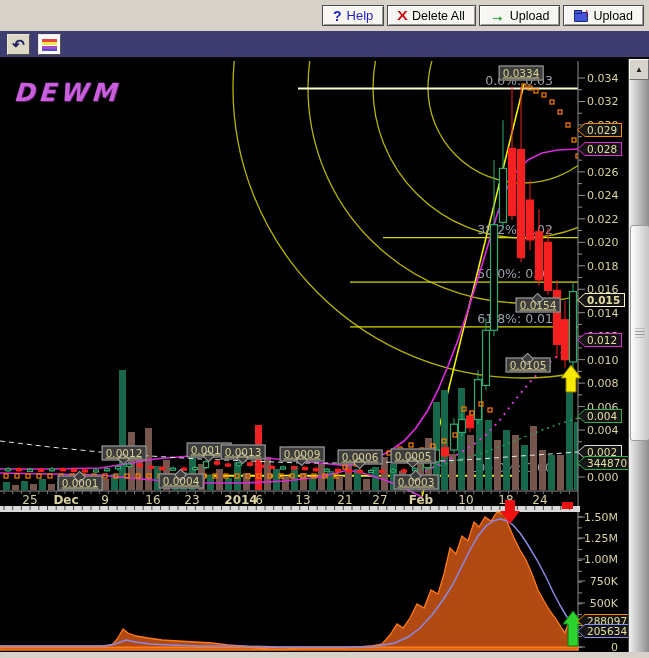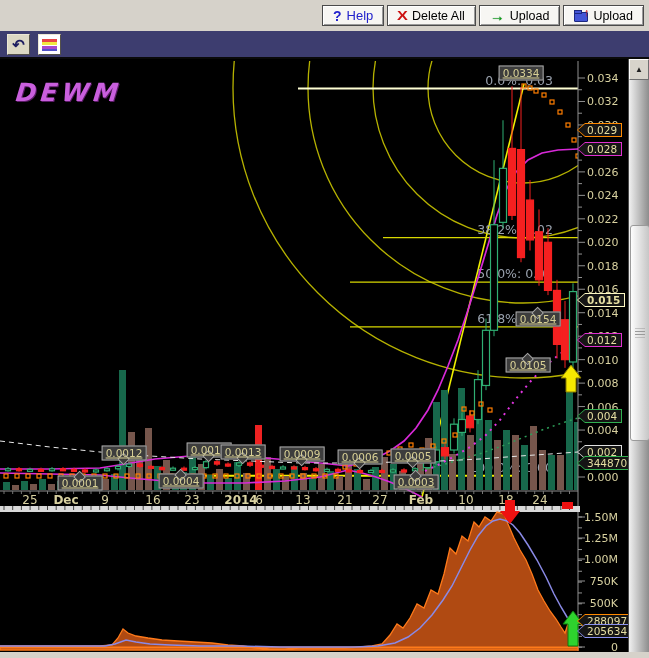--- a/index.html
+++ b/index.html
@@ -575,21 +575,21 @@
       <div class="glabel" style="left: 521px; top: 73px;">0.0334</div>
       <div class="glabel" style="left: 124px; top: 453px;">0.0012<div class="ptr down"></div></div>
       <div class="glabel" style="left: 209px; top: 450px;">0.0016<div class="ptr down"></div></div>
       <div class="glabel" style="left: 243px; top: 452px; text-align: center;">0.0013<div class="ptr down"></div></div>
       <div class="glabel" style="left: 302px; top: 454px;">0.0009<div class="ptr down"></div></div>
       <div class="glabel" style="left: 360px; top: 457px;">0.0006<div class="ptr down"></div></div>
       <div class="glabel" style="left: 413px; top: 456px;">0.0005<div class="ptr down"></div></div>
       <div class="glabel" style="left: 80px; top: 483px;">0.0001<div class="ptr up"></div></div>
       <div class="glabel" style="left: 181px; top: 481px;">0.0004<div class="ptr up"></div></div>
       <div class="glabel" style="left: 416px; top: 482px;">0.0003<div class="ptr up"></div></div>
-      <div class="glabel" style="left: 538px; top: 319px;">0.0154<div class="ptr up"></div></div>
+      <div class="glabel" style="left: 538px; top: 305px;">0.0154<div class="ptr up"></div></div>
       <div class="glabel" style="left: 528px; top: 365px;">0.0105<div class="ptr up"></div></div>
       <div class="badge" style="top: 130px; background: rgb(255, 138, 0);">
         <span>0.029</span>
       </div>
       <div class="badge" style="top: 149px; background: rgb(224, 48, 208);">
         <span>0.028</span>
       </div>
       <div class="badge bold" style="top: 300px; background: #fef9c3;">
         <span>0.015</span>
       </div>

